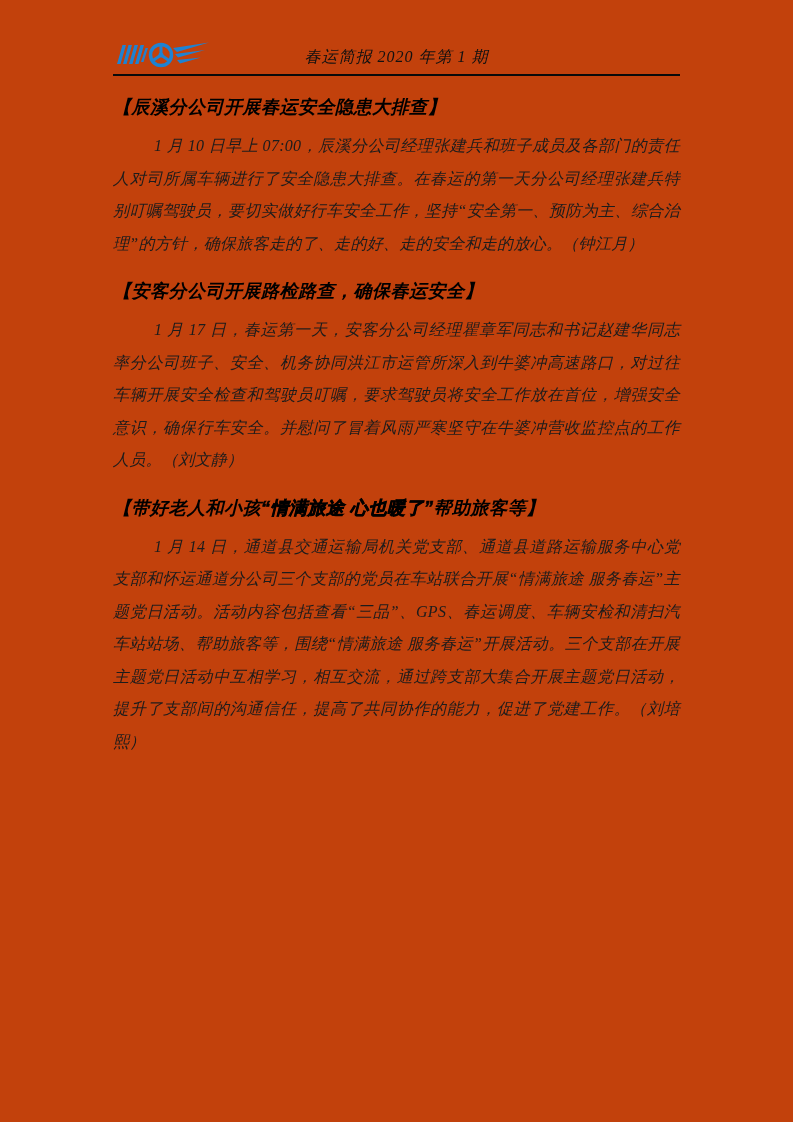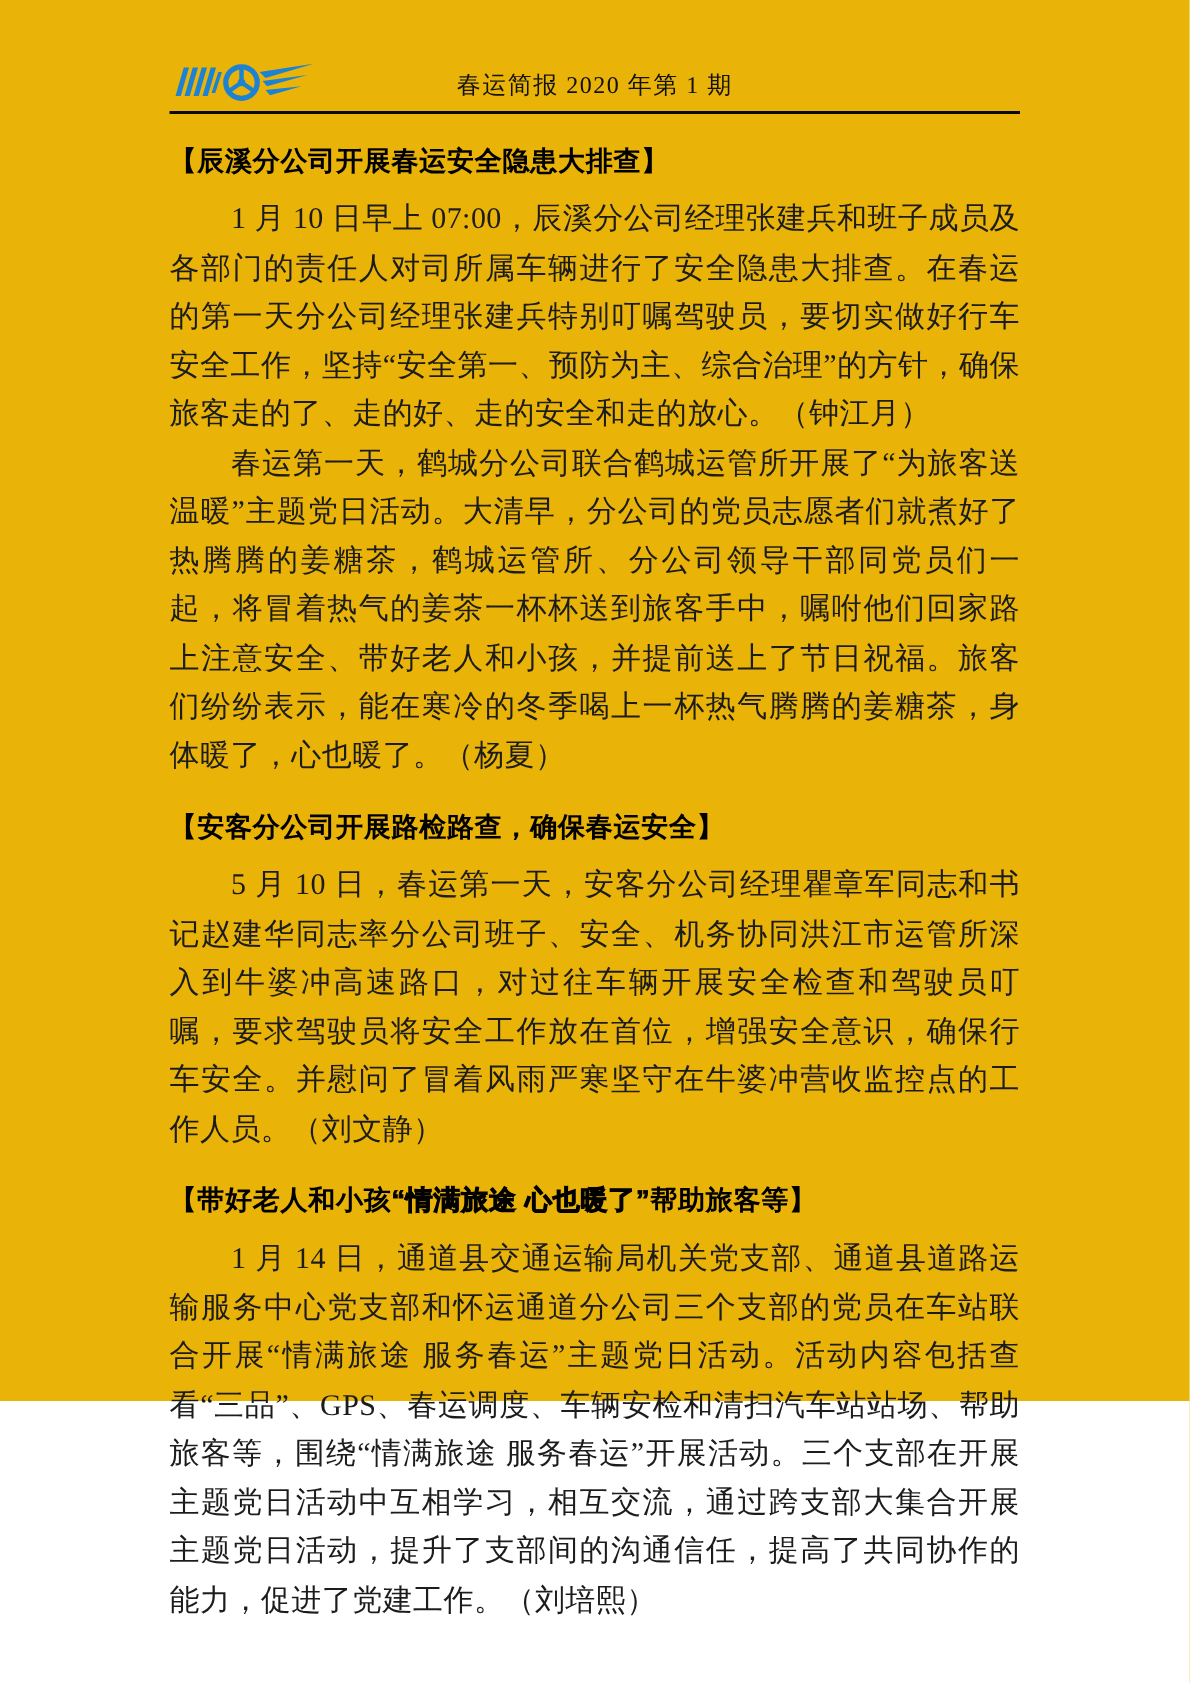--- a/index.html
+++ b/index.html
@@ -5,22 +5,23 @@
   * { box-sizing: border-box; margin: 0; padding: 0; }
   html, body { background: #ffffff; }
   body {
     width: 793px; height: 1122px;
     font-family: "Liberation Serif", "DejaVu Serif", serif;
     color: #1b1b1b;
     overflow: hidden;
   }
   .page {
     position: relative;
-    width: 793px; height: 934px;
-    background: #eab308;
+    width: 793px; height: 1122px;
+    background: #c2410c;
+    font-style: italic;
   }
   .content {
     width: 567px;
     margin: 0 113px;
   }
   
   .header {
     position: relative;
     height: 76px;
     border-bottom: 2px solid #0a0a0a;
@@ -46,21 +47,21 @@
     line-height: 30px;
     color: #000000;
     margin: 16px 0 8px;
     letter-spacing: 0.5px;
   }
   .article-heading .seg-strong {
     font-weight: 900;
     -webkit-text-stroke: 0.6px #000;
   }
   .article-body {
-    font-size: 20px;
+    font-size: 16px;
     line-height: 32.5px;
     text-align: justify;
     text-indent: 41px;
     color: #1c1c1c;
     letter-spacing: 0.3px;
   }
 </style>
 </head>
 <body>
 
@@ -93,26 +94,25 @@
       <div class="header-title">春运简报 2020 年第 1 期</div>
     </div>
 
     <div id="articles">
   <div class="article">
     <div class="article-heading"><span>【辰溪分公司开展春运安全隐患大排查】</span></div>
     <p class="article-body">1 月 10 日早上 07:00，辰溪分公司经理张建兵和班子成员及各部门的责任人对司所属车辆进行了安全隐患大排查。在春运的第一天分公司经理张建兵特别叮嘱驾驶员，要切实做好行车安全工作，坚持“安全第一、预防为主、综合治理”的方针，确保旅客走的了、走的好、走的安全和走的放心。（钟江月）</p>
   </div>
 
   <div class="article">
-    <p class="article-body">春运第一天，鹤城分公司联合鹤城运管所开展了“为旅客送温暖”主题党日活动。大清早，分公司的党员志愿者们就煮好了热腾腾的姜糖茶，鹤城运管所、分公司领导干部同党员们一起，将冒着热气的姜茶一杯杯送到旅客手中，嘱咐他们回家路上注意安全、带好老人和小孩，并提前送上了节日祝福。旅客们纷纷表示，能在寒冷的冬季喝上一杯热气腾腾的姜糖茶，身体暖了，心也暖了。（杨夏）</p>
   </div>
 
   <div class="article">
     <div class="article-heading"><span>【安客分公司开展路检路查，确保春运安全】</span></div>
-    <p class="article-body">5 月 10 日，春运第一天，安客分公司经理瞿章军同志和书记赵建华同志率分公司班子、安全、机务协同洪江市运管所深入到牛婆冲高速路口，对过往车辆开展安全检查和驾驶员叮嘱，要求驾驶员将安全工作放在首位，增强安全意识，确保行车安全。并慰问了冒着风雨严寒坚守在牛婆冲营收监控点的工作人员。（刘文静）</p>
+    <p class="article-body">1 月 17 日，春运第一天，安客分公司经理瞿章军同志和书记赵建华同志率分公司班子、安全、机务协同洪江市运管所深入到牛婆冲高速路口，对过往车辆开展安全检查和驾驶员叮嘱，要求驾驶员将安全工作放在首位，增强安全意识，确保行车安全。并慰问了冒着风雨严寒坚守在牛婆冲营收监控点的工作人员。（刘文静）</p>
   </div>
 
   <div class="article">
     <div class="article-heading"><span>【带好老人和小孩</span><span class="seg-strong">“情满旅途 心也暖了”</span><span>帮助旅客等】</span></div>
     <p class="article-body">1 月 14 日，通道县交通运输局机关党支部、通道县道路运输服务中心党支部和怀运通道分公司三个支部的党员在车站联合开展“情满旅途 服务春运”主题党日活动。活动内容包括查看“三品”、GPS、春运调度、车辆安检和清扫汽车站站场、帮助旅客等，围绕“情满旅途 服务春运”开展活动。三个支部在开展主题党日活动中互相学习，相互交流，通过跨支部大集合开展主题党日活动，提升了支部间的沟通信任，提高了共同协作的能力，促进了党建工作。（刘培熙）</p>
   </div>
 </div>
 
   </div>
 </div>

